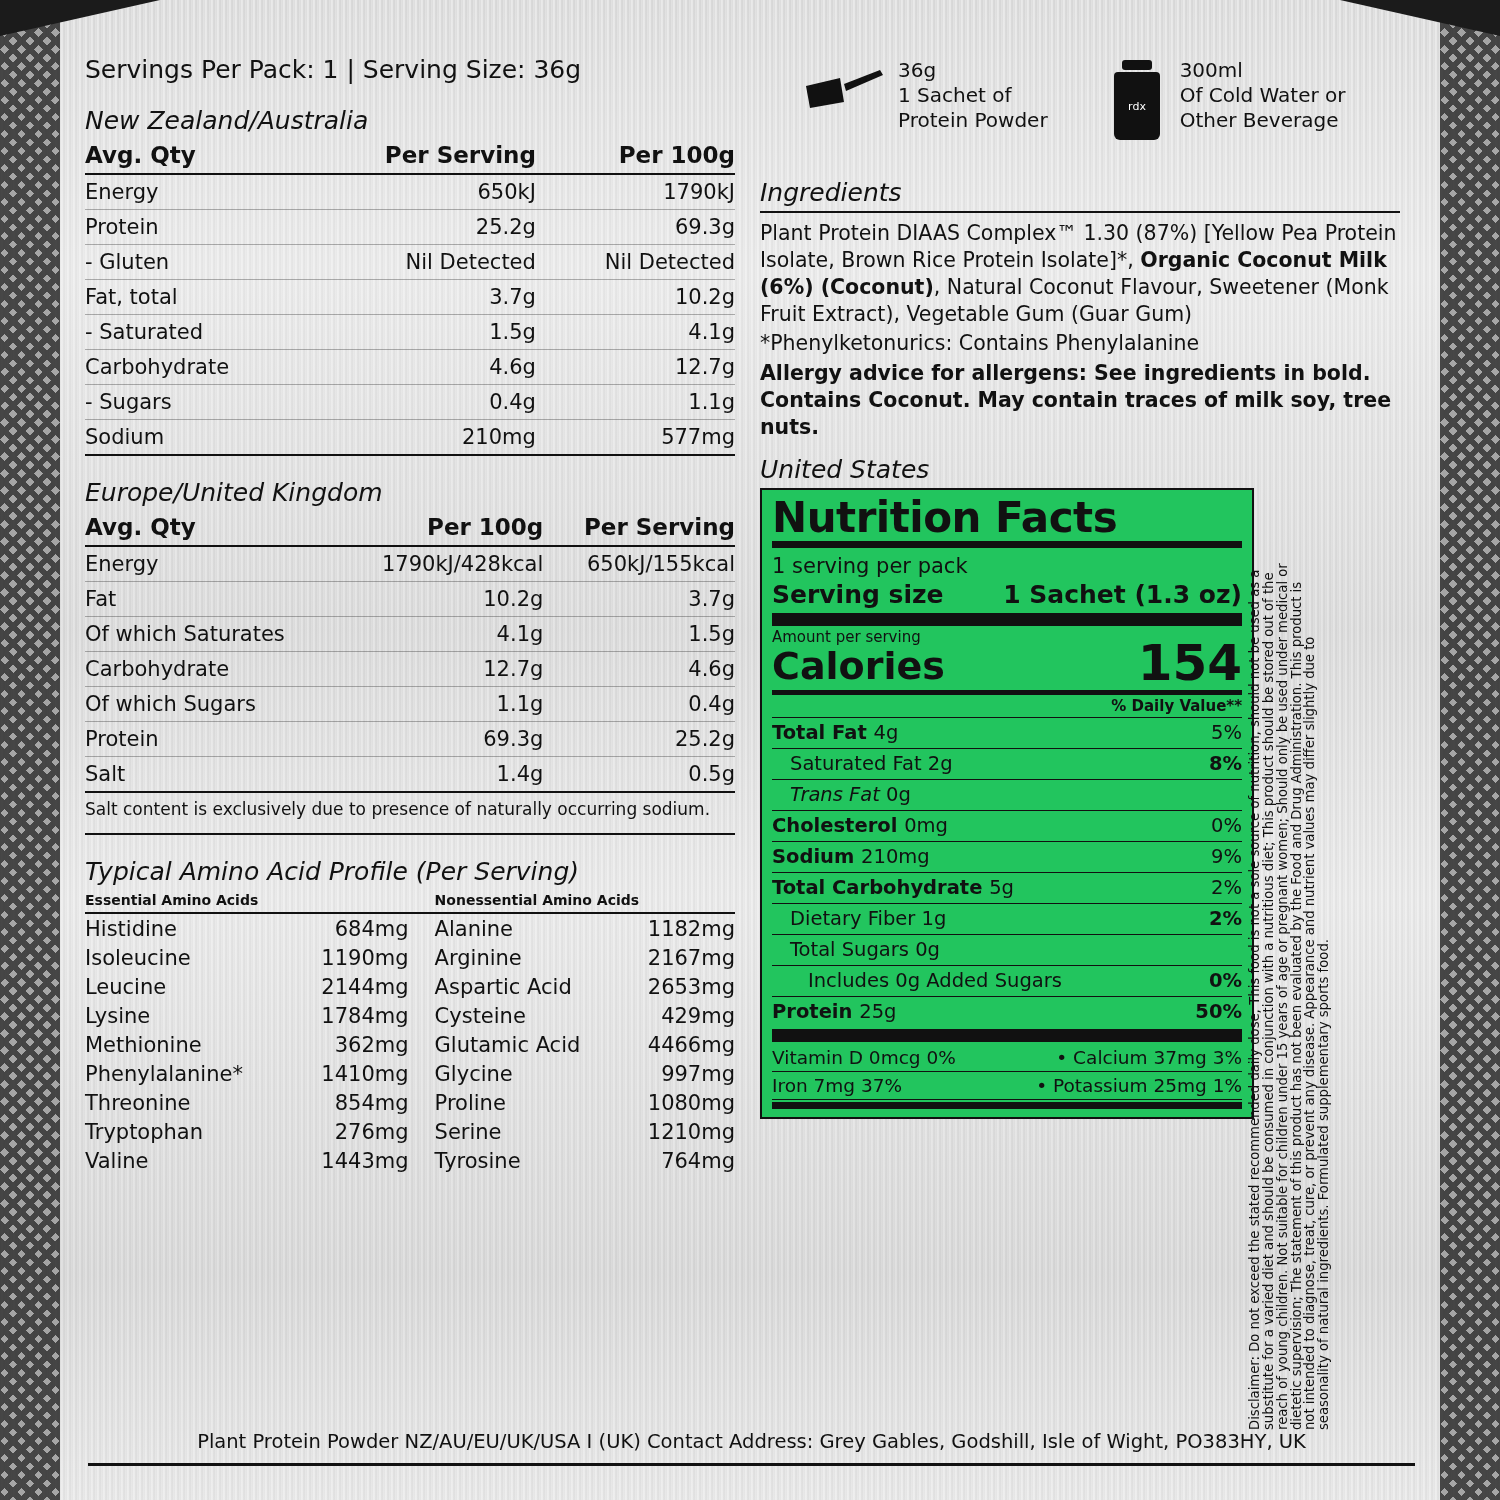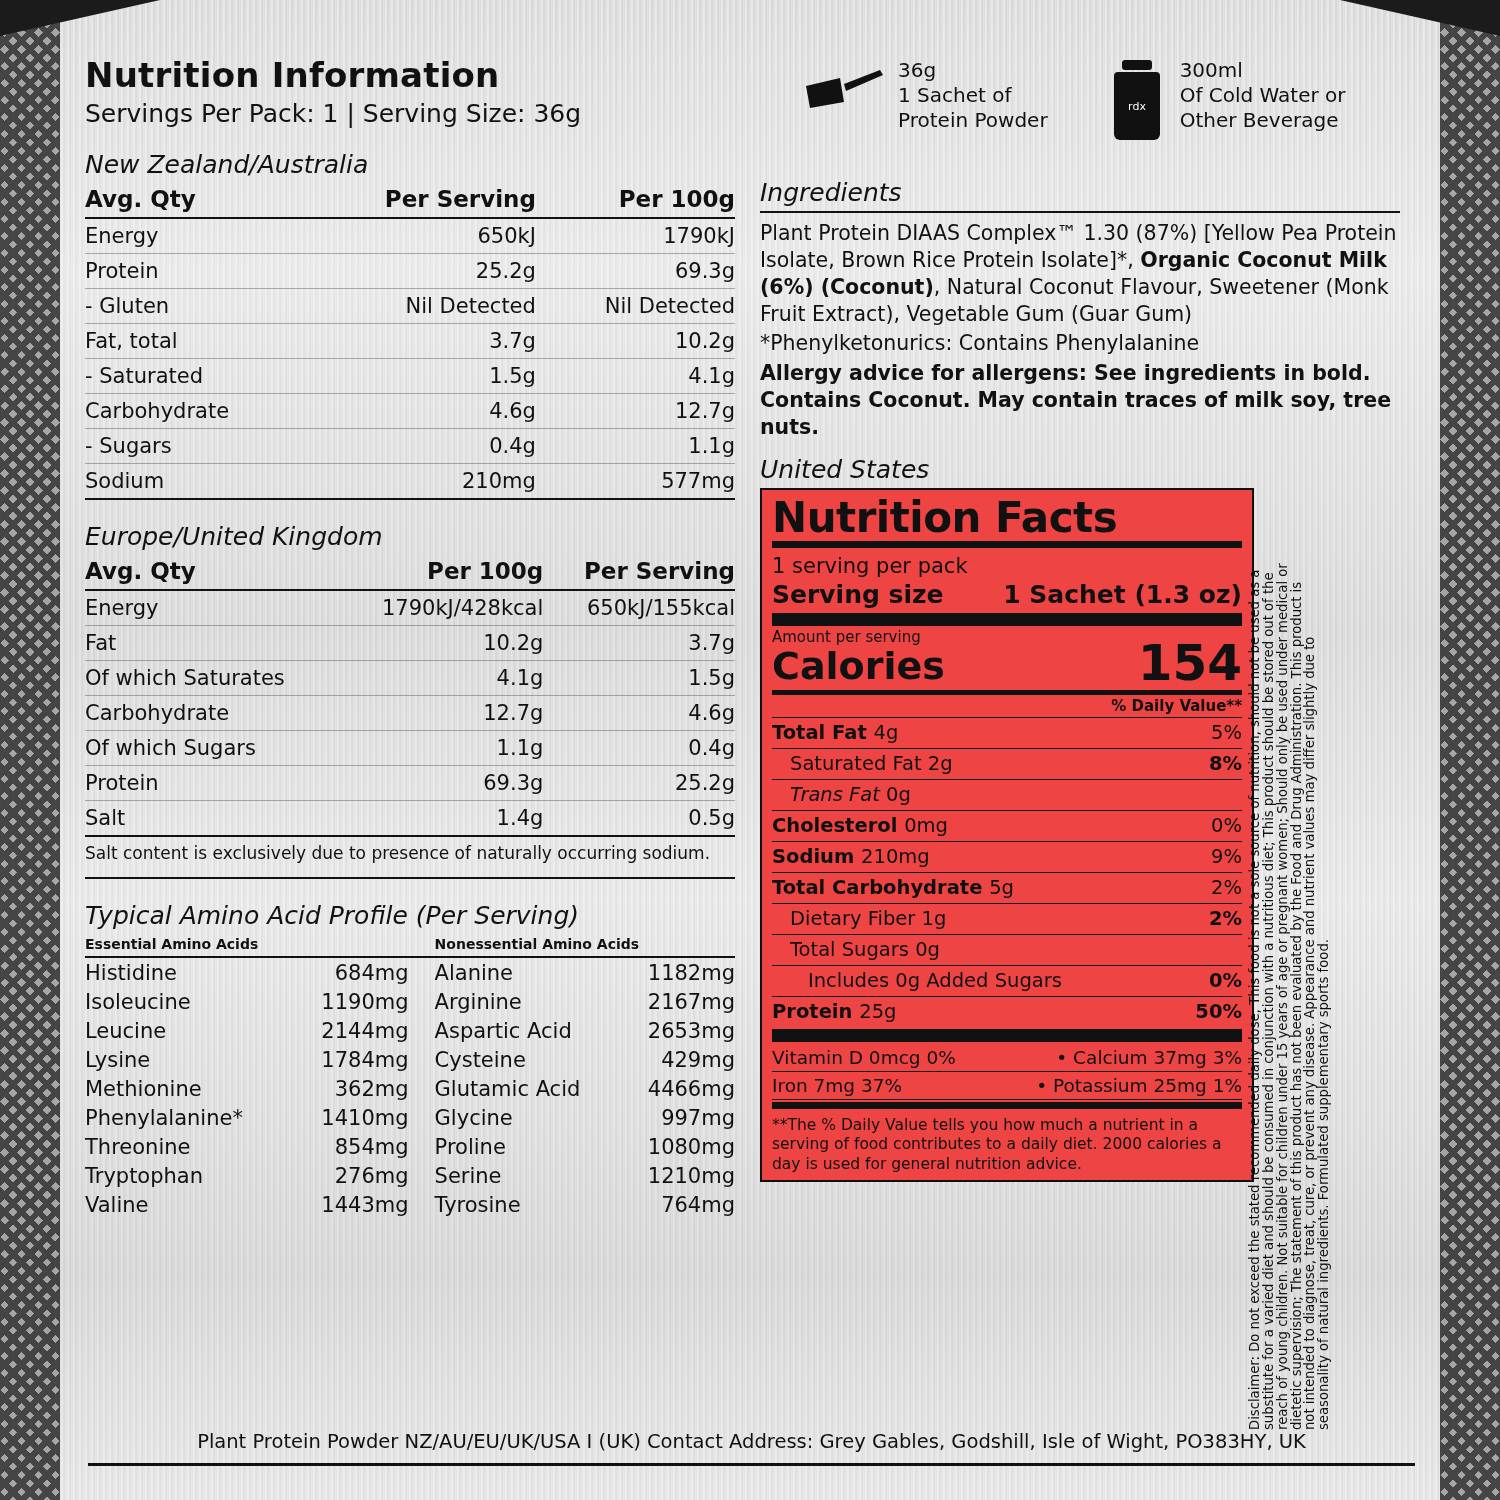--- a/index.html
+++ b/index.html
@@ -58,21 +58,21 @@
   .scoop{display:flex;align-items:flex-start;gap:14px;}
   .scoop .txt{font-size:20px;line-height:1.25;}
   .scoop .txt b{font-weight:400;display:block;}
 
   .ingr-title{font-style:italic;font-size:25px;margin:0 0 2px 0;border-bottom:2px solid #111;padding-bottom:4px;}
   .ingr{font-size:20.5px;line-height:1.32;margin:7px 0 0 0;}
   .ingr b{font-weight:700;}
   .allergy{font-size:20.5px;font-weight:700;line-height:1.32;margin:3px 0 0 0;}
 
   
-  .nfp{border:2.5px solid #111;background:#ef4444;padding:7px 10px 6px 10px;width:470px;}
+  .nfp{border:2.5px solid #111;background:#22c55e;padding:7px 10px 6px 10px;width:470px;}
   .nfp h2{font-size:42px;margin:0;font-weight:700;letter-spacing:-.5px;line-height:1;}
   .nfp .sp{font-size:21px;margin:6px 0 0 0;}
   .nfp .ss{display:flex;justify-content:space-between;font-size:25px;font-weight:700;margin:2px 0 4px 0;}
   .bar-thick{height:13px;background:#111;margin:2px 0 2px 0;}
   .bar-med{height:7px;background:#111;margin:2px 0;}
   .amt{font-size:15px;margin:2px 0 -6px 0;}
   .cals{display:flex;justify-content:space-between;align-items:flex-end;border-bottom:5px solid #111;padding-bottom:2px;gap:38px;}
   .cals .w{font-size:38px;font-weight:700;}
   .cals .v{font-size:50px;font-weight:700;line-height:.95;}
   .dv{text-align:right;font-size:15px;font-weight:700;border-bottom:1px solid #111;padding:2px 0;}
@@ -102,21 +102,20 @@
 </head>
 <body>
 
 <div class="sheet">
   <div class="edge left"></div>
   <div class="edge right"></div>
   <div class="corner"></div>
   <div class="corner r"></div>
 
   <div class="col-left">
-    <h1 class="title">Nutrition Information</h1>
     <p class="servings">Servings Per Pack: 1  |  Serving Size: 36g</p>
 
     <div class="sec-title">New Zealand/Australia</div>
     <table class="nut">
       <thead>
         <tr>
           <th class="l">Avg. Qty</th>
           <th>Per Serving</th>
           <th>Per 100g</th>
         </tr>
@@ -379,20 +378,19 @@
 
       <div class="vits">
         <span>Vitamin D 0mcg 0%</span>
         <span>• Calcium 37mg 3%</span>
       </div>
       <div class="vits">
         <span>Iron 7mg 37%</span>
         <span>• Potassium 25mg 1%</span>
       </div>
       <div class="bar-med"></div>
-      <div class="foot">**The % Daily Value tells you how much a nutrient in a serving of food contributes to a daily diet. 2000 calories a day is used for general nutrition advice.</div>
     </div>
   </div>
 
   <div class="vert-disc">Disclaimer: Do not exceed the stated recommended daily dose; This food is not a sole source of nutrition, should not be used as a substitute for a varied diet and should be consumed in conjunction with a nutritious diet; This product should be stored out of the reach of young children. Not suitable for children under 15 years of age or pregnant women; Should only be used under medical or dietetic supervision; The statement of this product has not been evaluated by the Food and Drug Administration. This product is not intended to diagnose, treat, cure, or prevent any disease. Appearance and nutrient values may differ slightly due to seasonality of natural ingredients. Formulated supplementary sports food.</div>
 
   <div class="bottomline">Plant Protein Powder NZ/AU/EU/UK/USA I (UK) Contact Address: Grey Gables, Godshill, Isle of Wight, PO383HY, UK</div>
 </div>
 
 </body></html>

